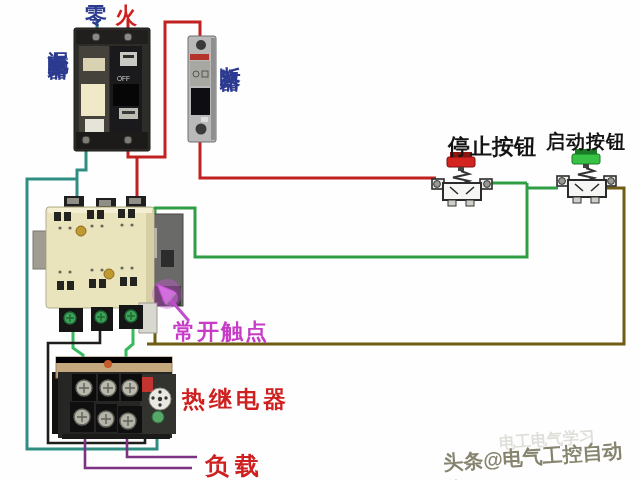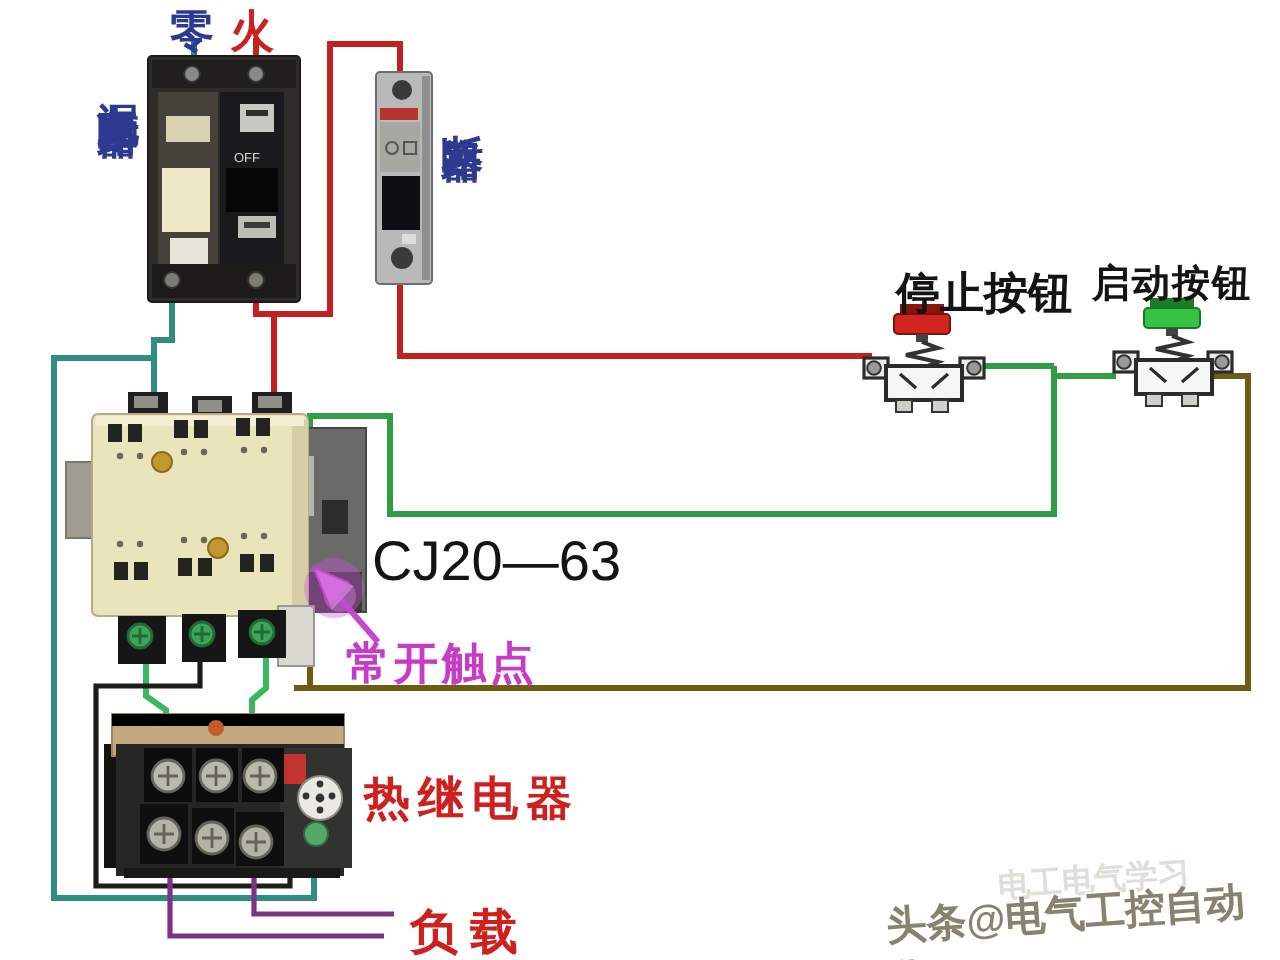--- a/index.html
+++ b/index.html
@@ -23,21 +23,20 @@
 <body>
 
 <div id="stage">
 
   <div class="lbl navy" style="left:85px;top:1px;font-size:22px;">零</div>
   <div class="lbl red" style="left:115px;top:1px;font-size:22px;">火</div>
   <div class="lbl navy vert" style="left:44px;top:34px;font-size:21px;letter-spacing:2px;">漏电断路器</div>
   <div class="lbl navy vert" style="left:216px;top:50px;font-size:21px;letter-spacing:2px;">断路器</div>
   <div class="lbl blk" style="left:448px;top:132px;font-size:22px;">停止按钮</div>
   <div class="lbl blk" style="left:546px;top:129px;font-size:19px;letter-spacing:1px;">启动按钮</div>
-  <div class="lbl model" style="left:186px;top:265px;font-size:28px;">CJ20—63</div>
   <div class="lbl red" style="left:182px;top:384px;font-size:23px;letter-spacing:4px;">热继电器</div>
   <div class="lbl mag" style="left:173px;top:317px;font-size:22px;letter-spacing:2px;">常开触点</div>
   <div class="lbl red" style="left:205px;top:450px;font-size:24px;letter-spacing:6px;">负载</div>
 
   <div class="wm-ghost" style="left:499px;top:430px;font-size:16px;">电工电气学习</div>
   <div class="wm" style="left:444px;top:443px;font-size:20px;">头条@电气工控自动化</div>
 
   <svg id="wiresvg" width="640" height="480" viewBox="0 0 640 480">
 
     <g fill="none" stroke-width="3">

